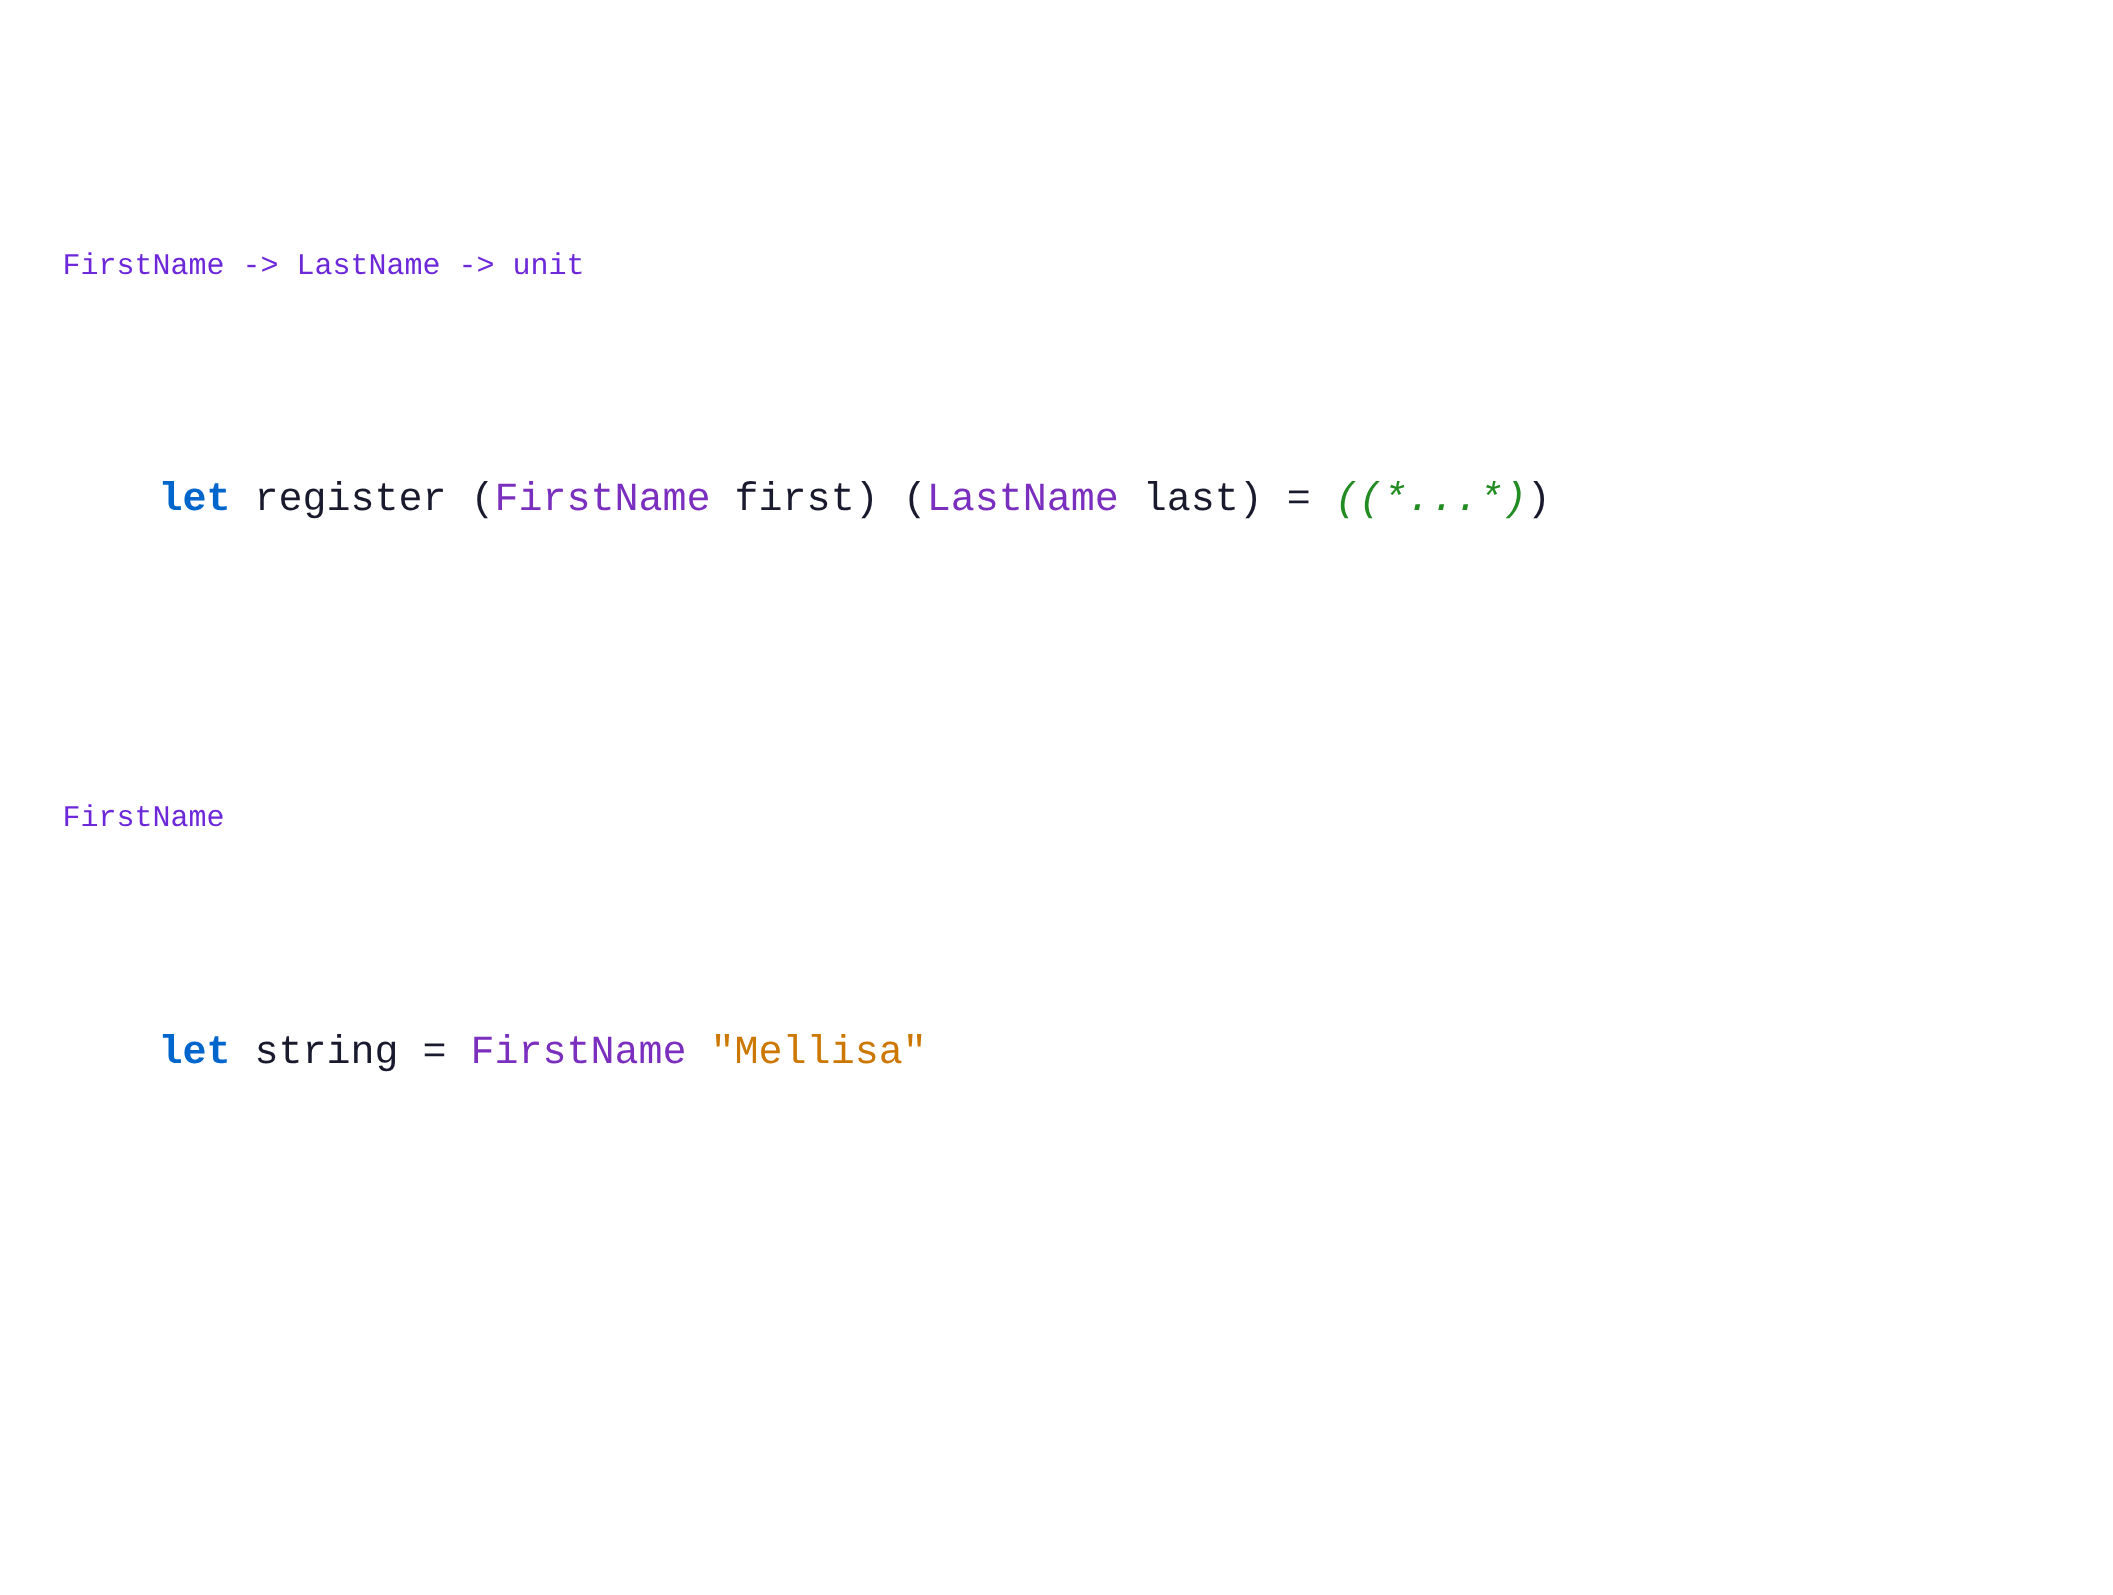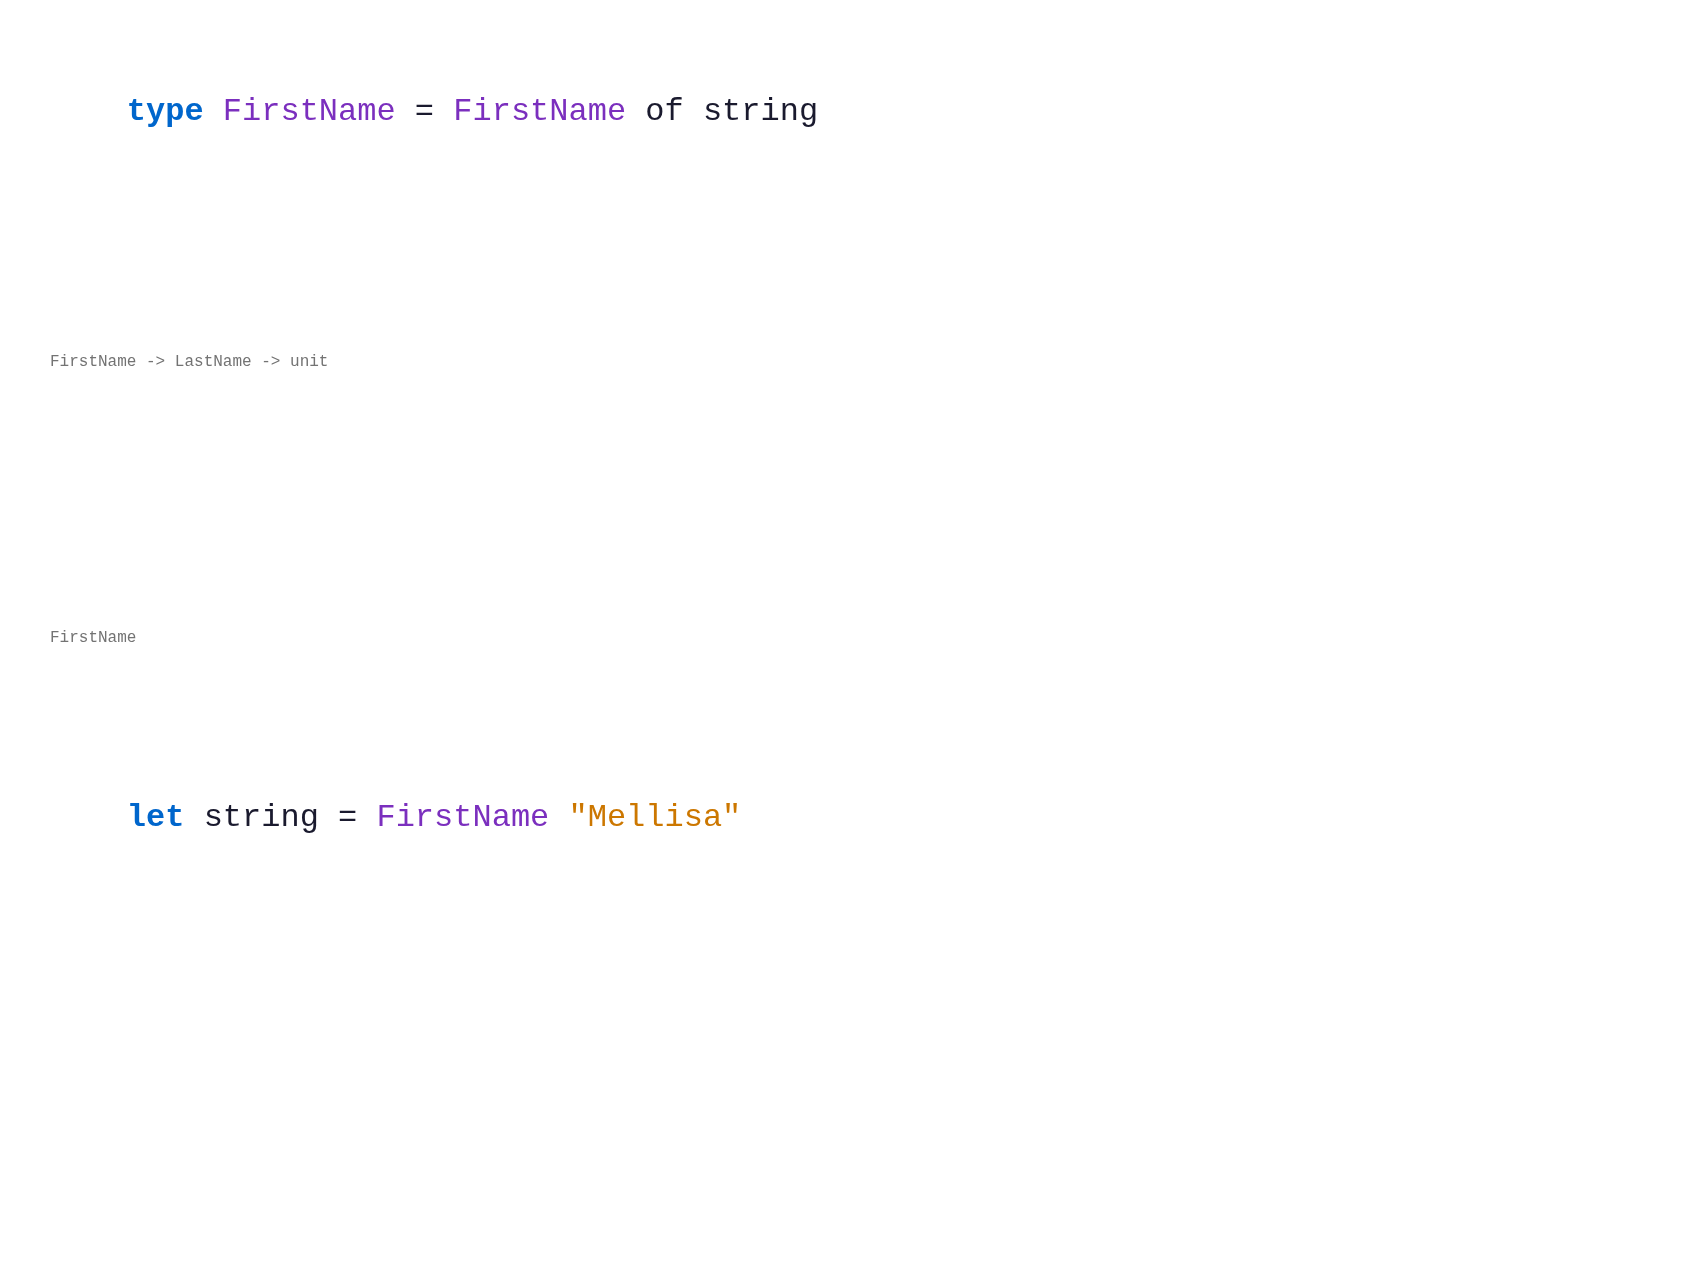--- a/index.html
+++ b/index.html
@@ -34,22 +34,22 @@
     .string-val {
       color: #cc7700;
     }
 
     .comment {
       color: #228b22;
       font-style: italic;
     }
 
     .type-hint {
-      color: #737373;
-      font-size: 16px;
+      color: #6d28d9;
+      font-size: 24px;
       display: block;
       margin-top: 20px;
     }
 
     .section {
       margin-bottom: 10px;
     }
 
     .spacer {
       height: 40px;
@@ -58,31 +58,31 @@
     .line {
       display: block;
       white-space: pre;
     }
   </style>
 </head>
 <body>
 
 <div>
 
-  <div class="line section">
-    <span class="kw">type</span><span class="plain"> </span><span class="type-name">FirstName</span><span class="plain"> = </span><span class="type-name">FirstName</span><span class="plain"> of string</span>
-  </div>
 
 
   <div class="spacer"></div>
 
   <div class="line">
     <span class="type-hint">FirstName -&gt; LastName -&gt; unit</span>
   </div>
 
+  <div class="line section">
+    <span class="kw">let</span><span class="plain"> register (</span><span class="type-name">FirstName</span><span class="plain"> first) (</span><span class="type-name">LastName</span><span class="plain"> last) = </span><span class="comment">((*...*)</span><span class="plain">)</span>
+  </div>
 
   <div class="spacer"></div>
 
   <div class="line">
     <span class="type-hint">FirstName</span>
   </div>
 
   <div class="line section">
     <span class="kw">let</span><span class="plain"> string = </span><span class="type-name">FirstName</span><span class="string-val"> "Mellisa"</span>
   </div>

